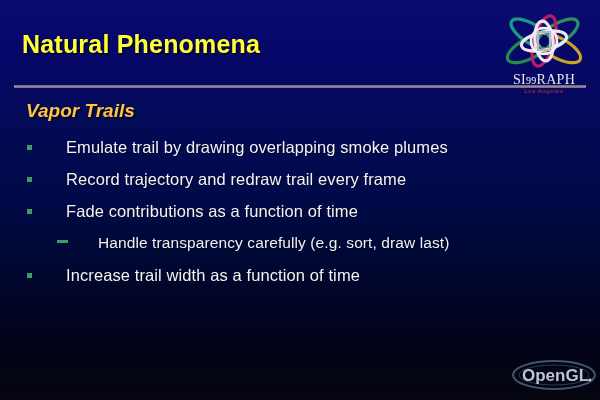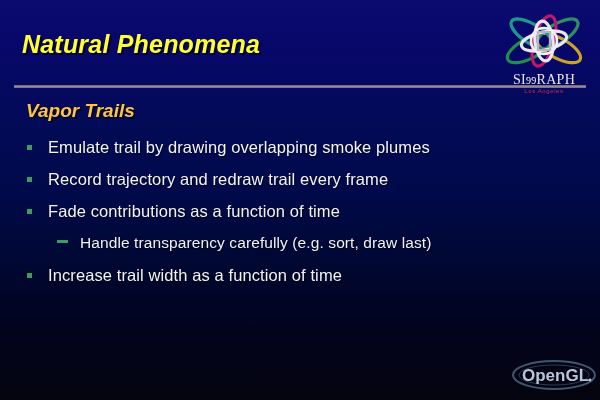--- a/index.html
+++ b/index.html
@@ -28,21 +28,20 @@
   #title {
     position: absolute;
     left: 22px;
     top: 30px;
     font-size: 25px;
     font-weight: bold;
     color: #ffff33;
     letter-spacing: 0.2px;
     text-shadow: 2px 2px 0 rgba(0,0,0,0.55);
     white-space: nowrap;
-    font-style: italic;
   }
 
   
   #divider {
     position: absolute;
     left: 14px;
     top: 85px;
     width: 572px;
     height: 3px;
     background: linear-gradient(to bottom, #6a5a66 0%, #a79aa4 40%, #7d7080 100%);
@@ -101,20 +100,21 @@
     position: relative;
     top: -2px;
   }
   .bullet-text {
     font-size: 16.5px;
     color: #f2f4f8;
     line-height: 1.15;
     letter-spacing: 0.1px;
     text-shadow: 1px 1px 1px rgba(0,0,0,0.6);
     white-space: nowrap;
+    margin-left: 18px;
   }
   .bullet-row.sub .bullet-text {
     font-size: 15.5px;
     color: #eef1f6;
     text-align: right;
   }
 
   
   #siggraph-logo {
     position: absolute;

